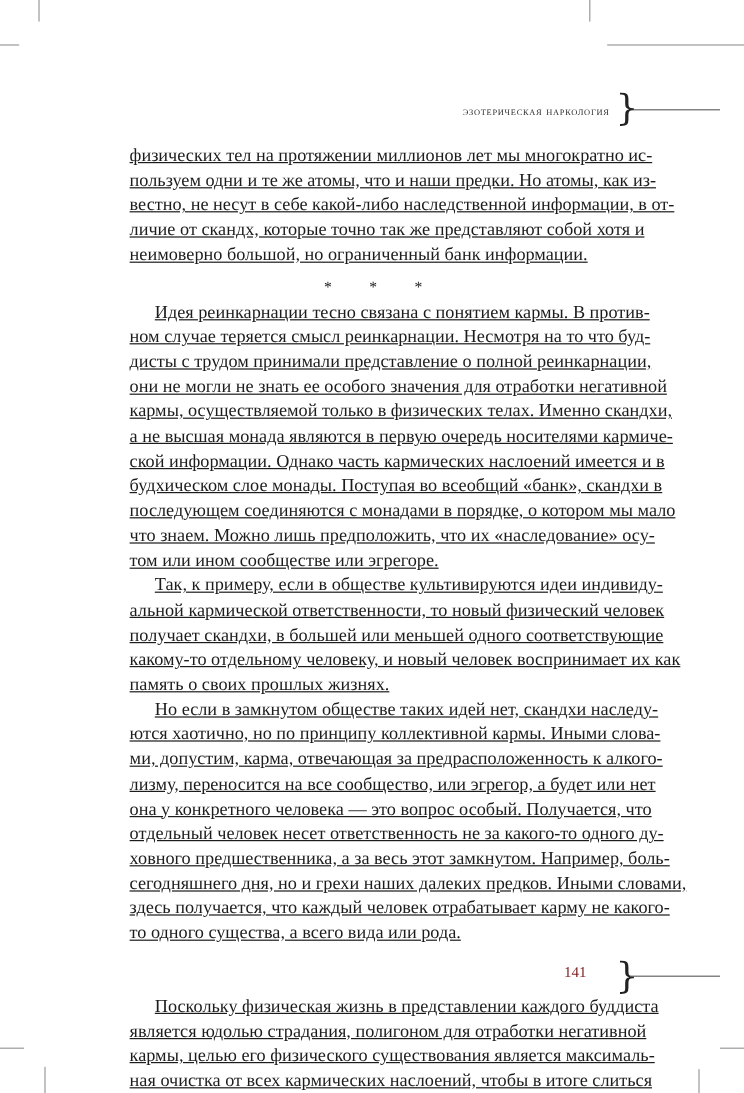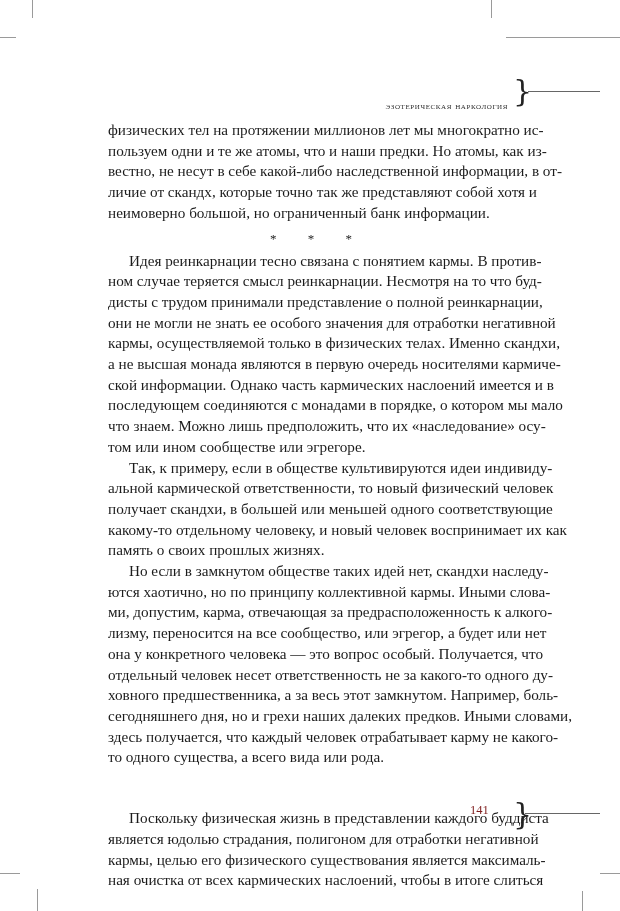--- a/index.html
+++ b/index.html
@@ -1,26 +1,26 @@
 <!DOCTYPE html>
 <html><head>
 <meta charset="utf-8">
 <style>
   html, body { margin:0; padding:0; background:#ffffff; }
   body { width:620px; height:911px; position:relative; overflow:hidden;
          font-family:"Liberation Serif","DejaVu Serif",serif; color:#1c1c1c; }
   .crop { position:absolute; background:#9a9a9a; }
   .header { position:absolute; left:300px; top:80px; width:300px; height:24px; }
-  .header-text { position:absolute; right:92px; top:20px; font-size:10.5px; letter-spacing:0.6px;
+  .header-text { position:absolute; right:92px; top:8px; font-size:10.5px; letter-spacing:0.6px;
                  font-variant:small-caps; text-transform:lowercase; color:#2a2a2a; white-space:nowrap;margin-left:28px; }
   .brace { position:absolute; font-size:30px; line-height:30px; color:#222; font-family:"DejaVu Serif",serif; font-weight:300; }
   .rule { position:absolute; height:1px; background:#666; }
   .body-text { position:absolute; left:108px; top:120px; width:406px; font-size:15.2px; line-height:20.7px; text-align:justify; }
   .body-text p { margin:0; text-indent:21px; }
-  .body-text p.noindent { text-indent:0; }
+  .body-text p.noindent { text-indent:0;text-decoration:underline; }
   .line { display:block; text-align:justify; text-align-last:justify; white-space:nowrap; }
   .line.last { text-align-last:left; }
   .stars { text-align:center; font-size:13px; line-height:22px; height:22px; margin:4px 0 1px; letter-spacing:14px; padding-left:14px; }
   .folio { position:absolute; left:470px; top:803px; font-size:12.5px; color:#7f1d1d; }
 </style>
 </head>
 <body>
 
 <div class="crop" style="left:32px;top:0;width:1px;height:18px;"></div>
 <div class="crop" style="left:0;top:37px;width:16px;height:1px;"></div>
@@ -47,20 +47,21 @@
   </p>
   <div class="stars">* * *</div>
   <p class="noindent" style="padding-left:0;">
     <span class="line" style="padding-left:21px;">Идея реинкарнации тесно связана с понятием кармы. В против-</span>
     <span class="line">ном случае теряется смысл реинкарнации. Несмотря на то что буд-</span>
     <span class="line">дисты с трудом принимали представление о полной реинкарнации,</span>
     <span class="line">они не могли не знать ее особого значения для отработки негативной</span>
     <span class="line">кармы, осуществляемой только в физических телах. Именно скандхи,</span>
     <span class="line">а не высшая монада являются в первую очередь носителями кармиче-</span>
     <span class="line">ской информации. Однако часть кармических наслоений имеется и в</span>
+    <span class="line">будхическом слое монады. Поступая во всеобщий «банк», скандхи в</span>
     <span class="line">последующем соединяются с монадами в порядке, о котором мы мало</span>
     <span class="line">что знаем. Можно лишь предположить, что их «наследование» осу-</span>
     <span class="line last">том или ином сообществе или эгрегоре.</span>
   </p>
   <p class="noindent">
     <span class="line" style="padding-left:21px;">Так, к примеру, если в обществе культивируются идеи индивиду-</span>
     <span class="line">альной кармической ответственности, то новый физический человек</span>
     <span class="line">получает скандхи, в большей или меньшей одного соответствующие</span>
     <span class="line">какому-то отдельному человеку, и новый человек воспринимает их как</span>
     <span class="line last">память о своих прошлых жизнях.</span>

